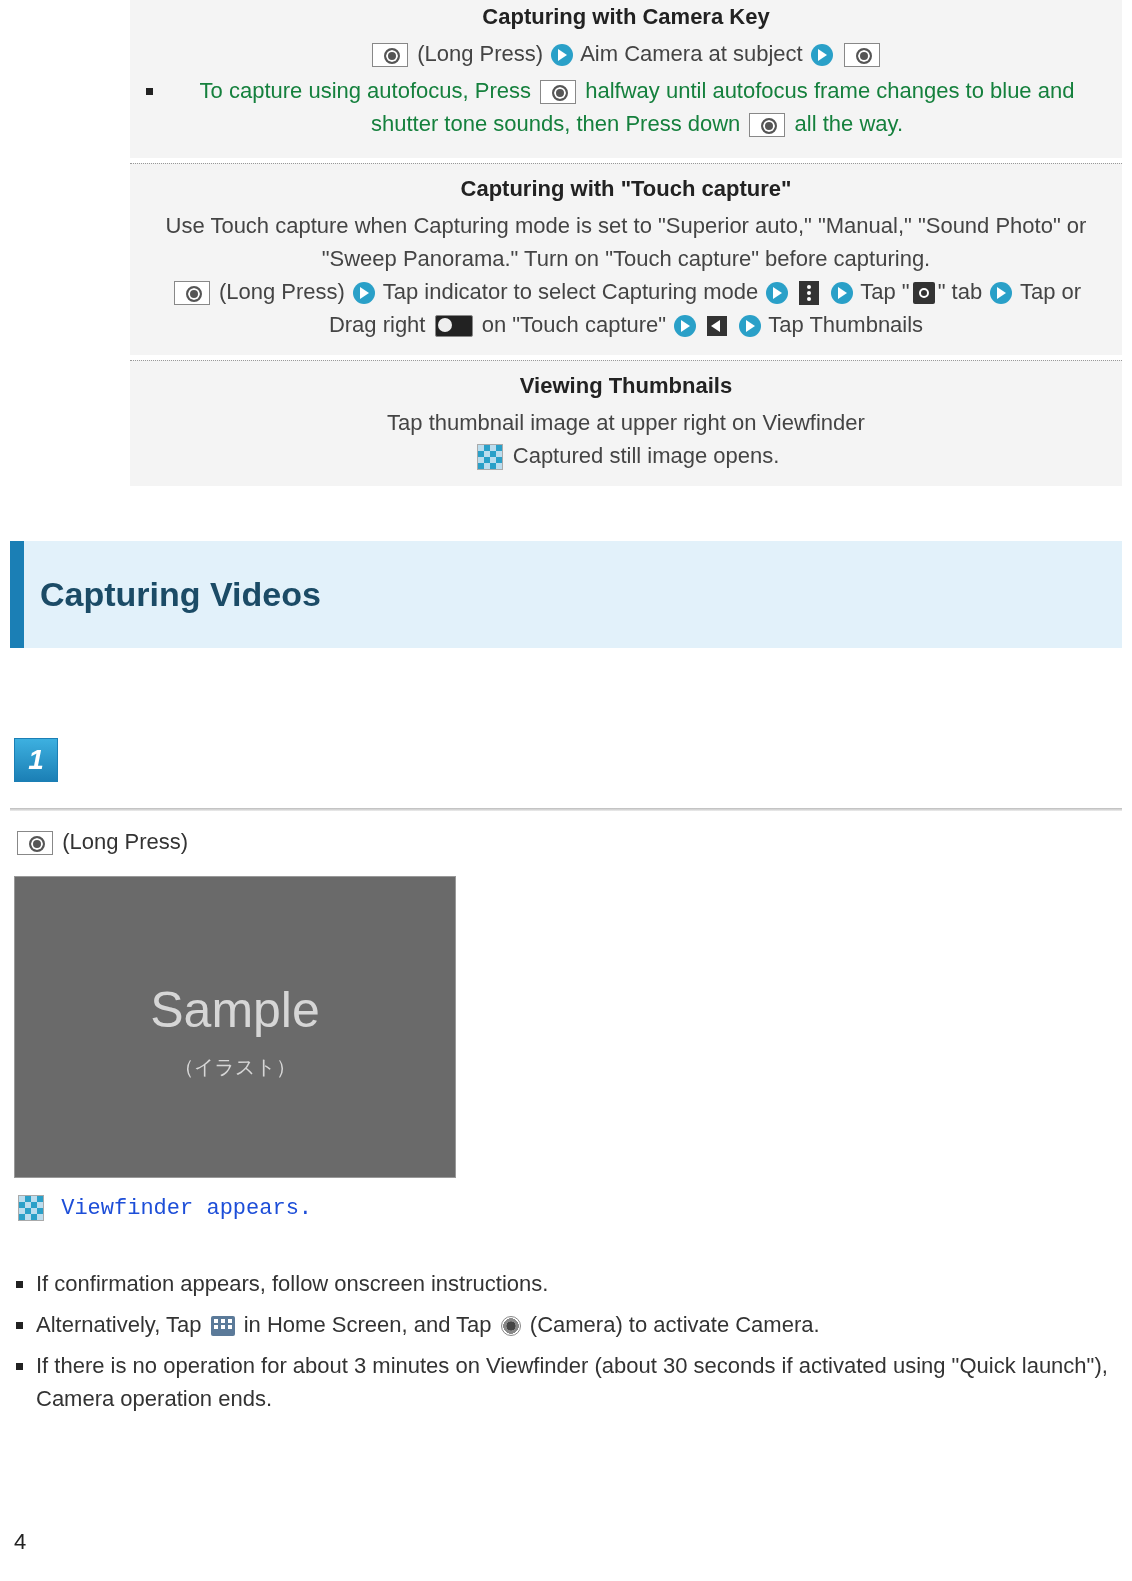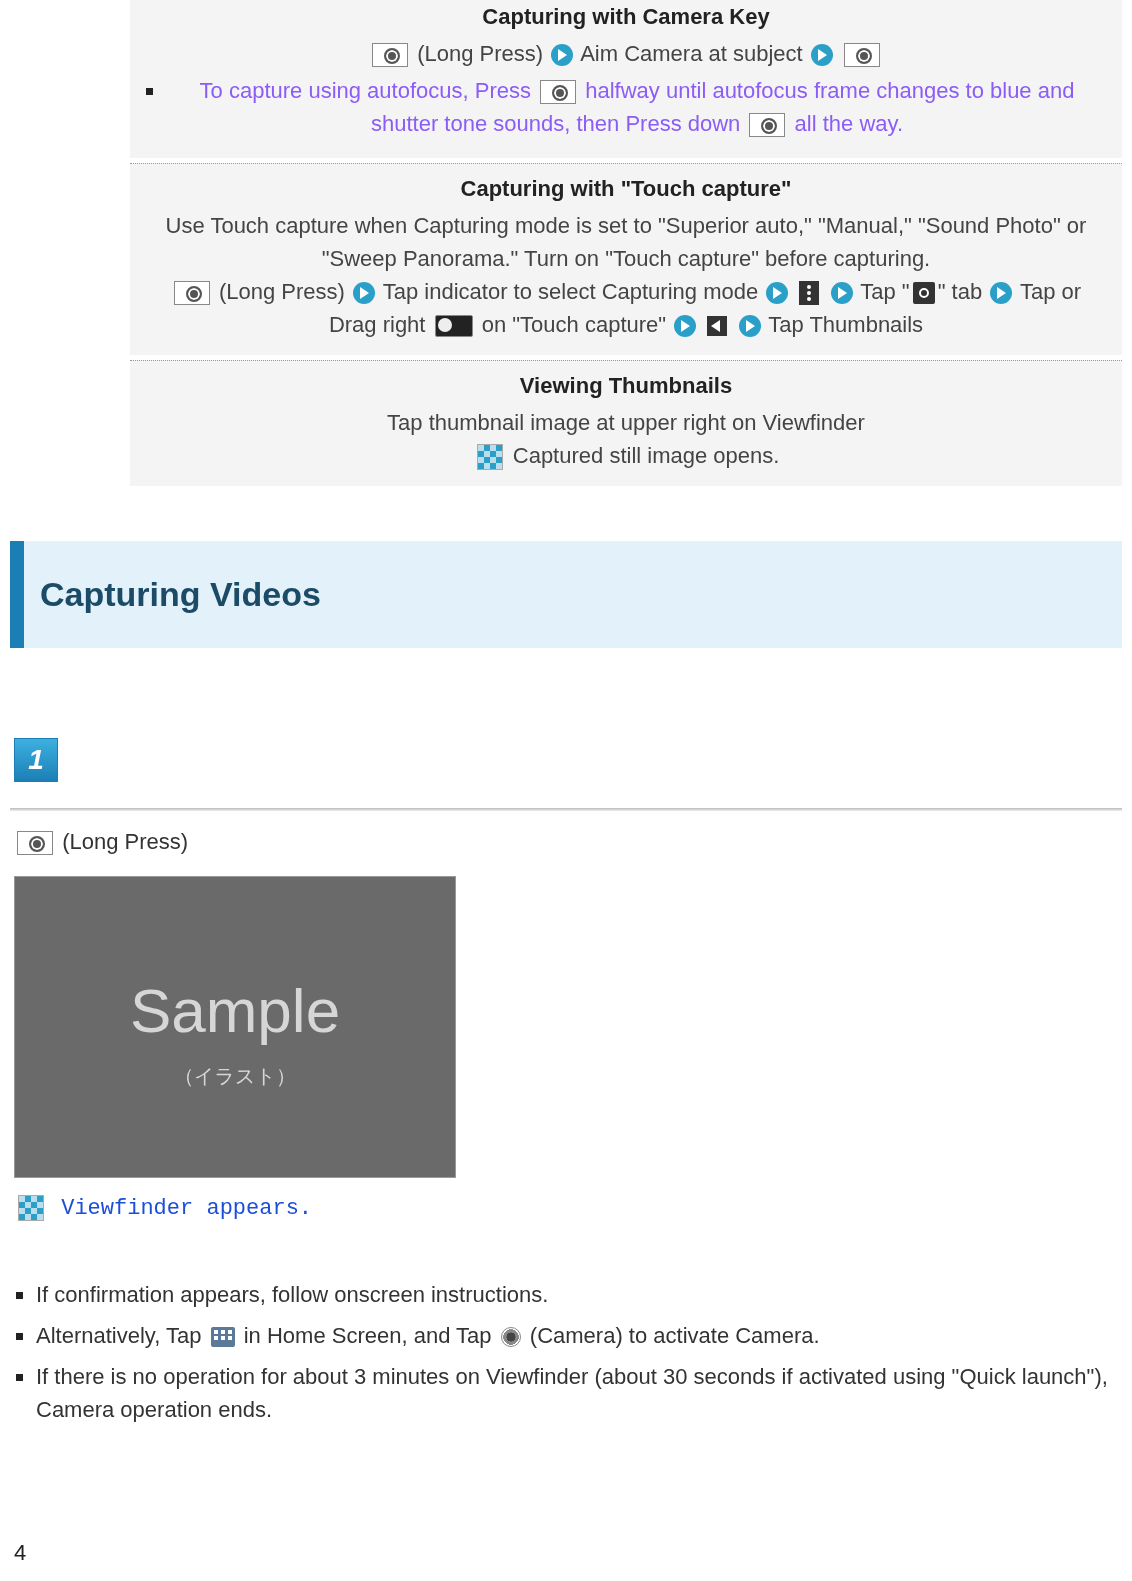--- a/index.html
+++ b/index.html
@@ -16,21 +16,21 @@
     background:#f4f4f4;
     padding:8px 14px 14px 14px;
     border-top:1px dotted #999;
     text-align:center;
   }
   .gray-box.first{border-top:none;padding-top:0;}
   .sub-title{font-weight:bold;color:#222;margin-bottom:4px;}
   .body-text{color:#444;}
   .bullet-list{margin:4px 0 0 0;padding-left:22px;}
   .bullet-list li{list-style:square;color:#222;margin-bottom:4px;}
-  .bullet-list li span{color:#8b5cf6;}
+  .bullet-list li span{color:#15803d;}
   .inline-icon{display:inline-block;vertical-align:middle;}
   .cam-btn{
     width:34px;height:22px;border:1px solid #888;background:#fff;
     position:relative;margin:0 3px;display:inline-block;vertical-align:middle;
   }
   .cam-btn::after{
     content:"";position:absolute;top:4px;left:11px;width:12px;height:12px;
     border:2px solid #555;border-radius:50%;background:#555;
     box-shadow:inset 0 0 0 2px #fff;
   }
@@ -120,26 +120,26 @@
   .hr-line{height:3px;margin:26px 10px 0 10px;
     background:linear-gradient(#bbb,#eee);}
 
   .step-row{margin:14px 10px 0 14px;color:#333;}
 
   .sample-box{
     margin:18px 0 0 14px;width:440px;height:300px;border:1px solid #999;
     background:#6a6a6a;display:flex;align-items:center;justify-content:center;
     flex-direction:column;color:#d6d6d6;
   }
-  .sample-box .t1{font-size:62px;}
+  .sample-box .t1{font-size:50px;}
   .sample-box .t2{font-size:20px;margin-top:4px;}
 
   .result-row{margin:14px 10px 0 14px;color:#1d4ed8;font-family:Liberation Mono, monospace;}
 
-  .lower-list{margin:53px 10px 0 14px;padding-left:22px;}
+  .lower-list{margin:42px 10px 0 14px;padding-left:22px;}
   .lower-list li{list-style:square;color:#222;margin-bottom:8px;}
   .lower-list li span{color:#333;}
 
   .page-num{position:relative;margin-top:110px;margin-left:14px;font-size:22px;color:#222;}
 </style>
 </head>
 <body>
 
 <div class="page">
 

